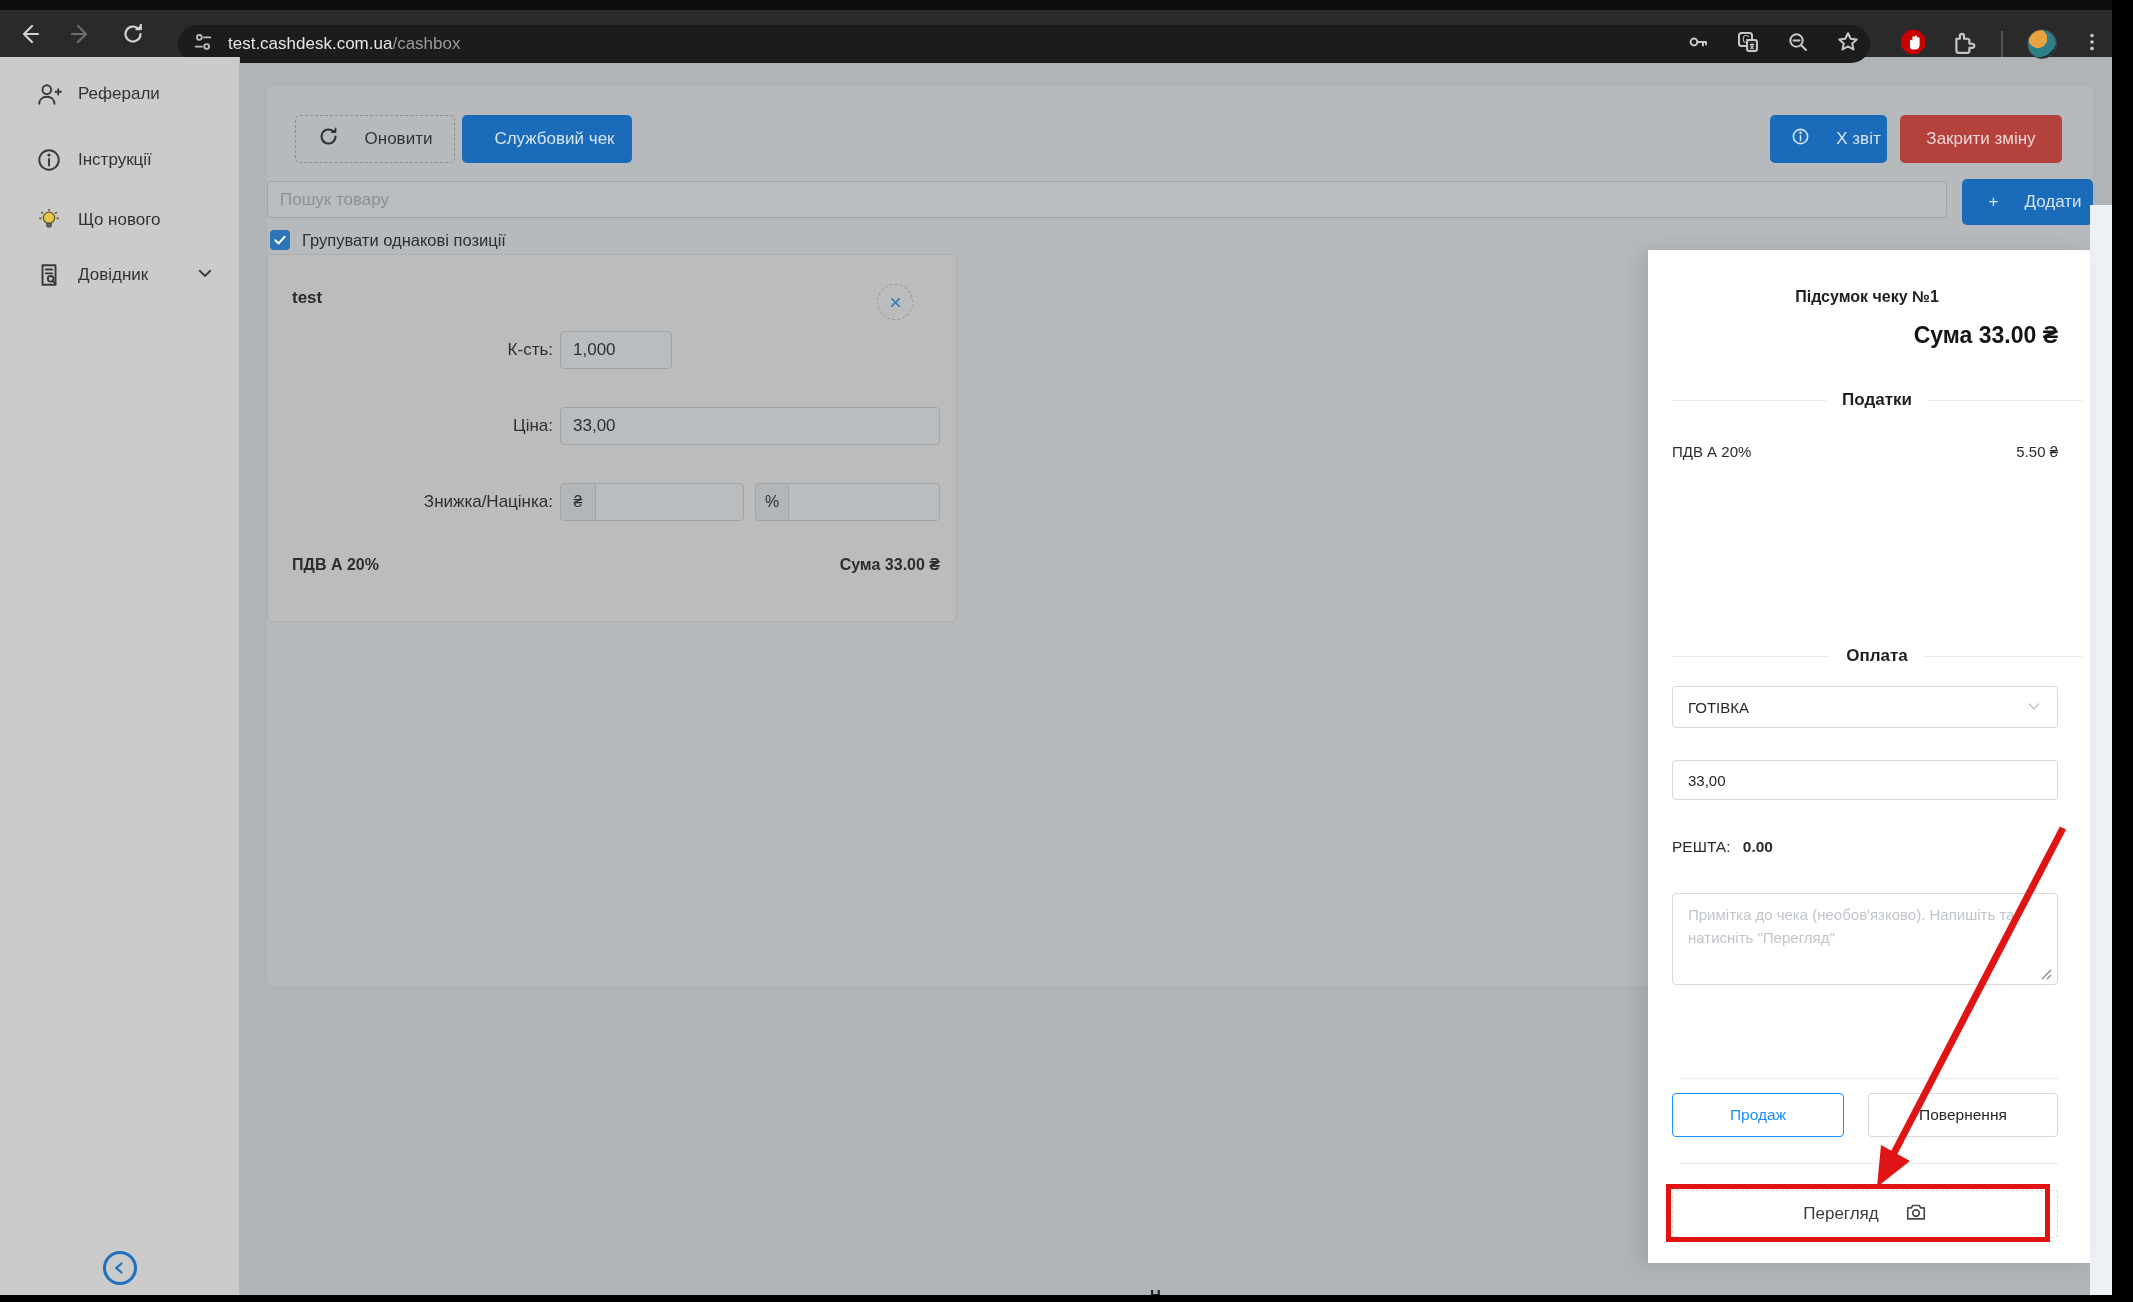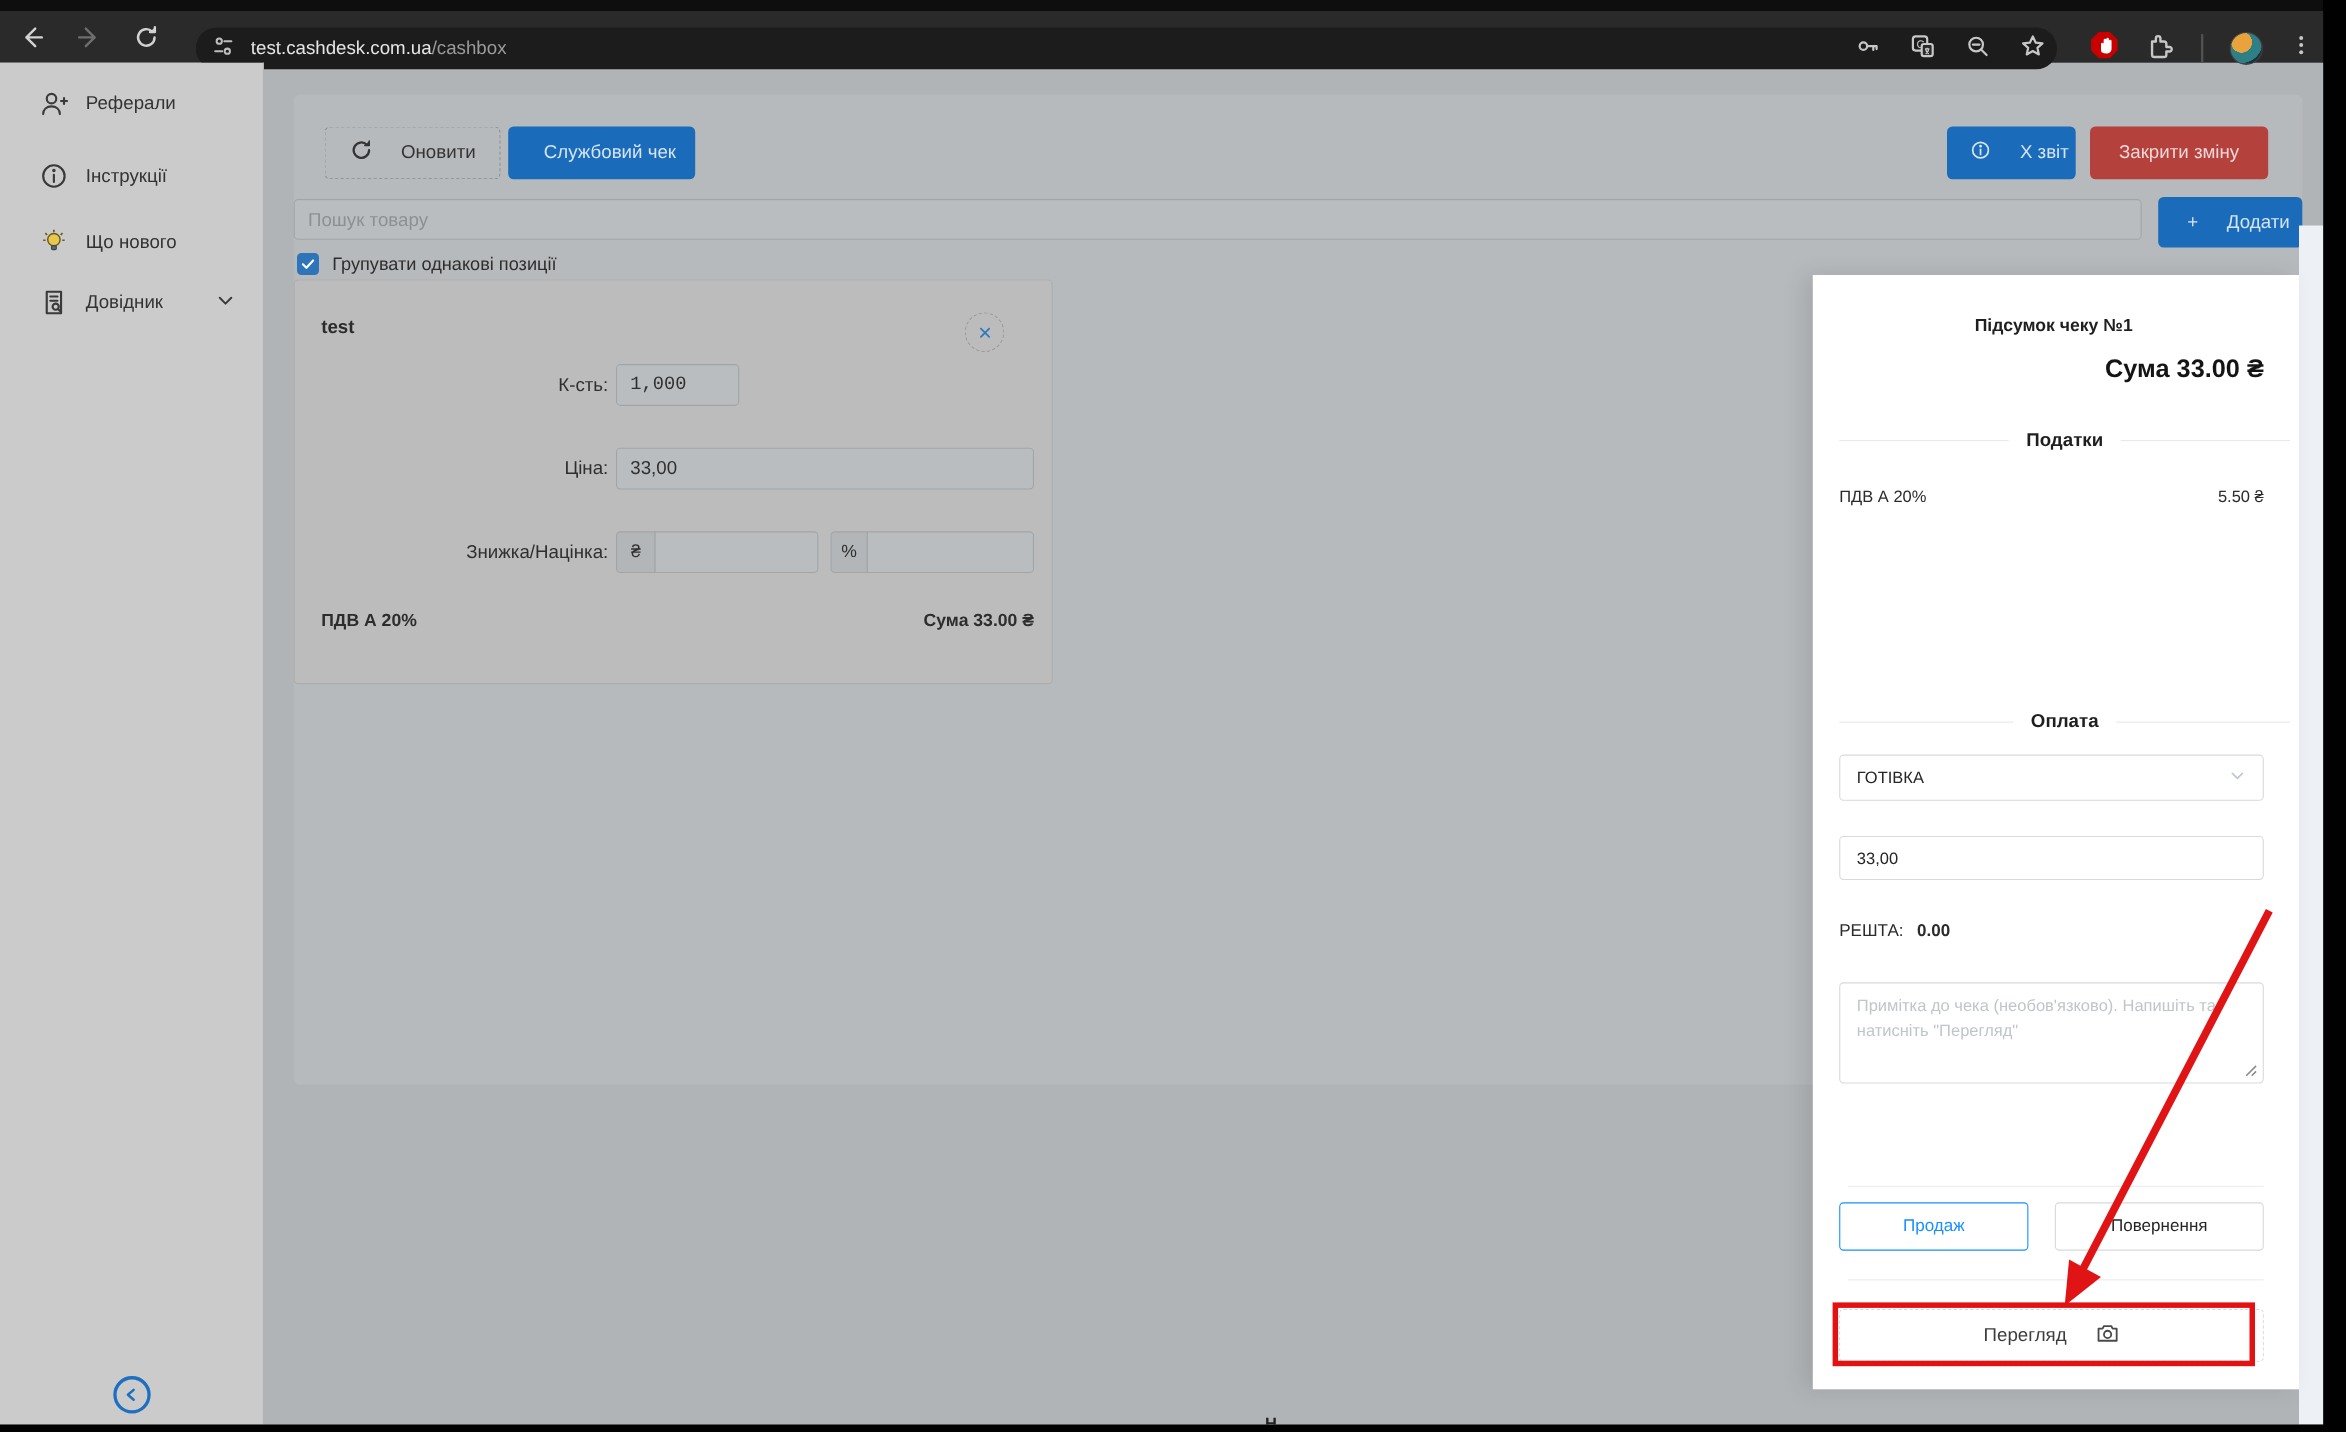--- a/index.html
+++ b/index.html
@@ -238,21 +238,21 @@
 
   <div class="abs prod-card"></div>
   <div class="abs" style="left:292px;top:288px;font-size:17px;font-weight:bold;color:#2b2b2b">test</div>
   <div class="abs" style="left:877px;top:284px;width:36px;height:36px;border:1px dashed #999;border-radius:50%;display:flex;align-items:center;justify-content:center">
     <svg class="lineart" width="15" height="15" viewBox="0 0 24 24" stroke="#2f78c0" stroke-width="2.6">
         <path d="M6 6 L18 18 M18 6 L6 18"></path>
       </svg>
   </div>
 
   <div class="abs rowlab" style="left:300px;top:340px;width:253px">К-сть:</div>
-  <input class="abs inp" style="left: 560px; top: 331px; width: 112px; height: 38px; font-family: Liberation Mono, monospace;" value="1,000">
+  <input class="abs inp" style="left: 560px; top: 331px; width: 112px; height: 38px;" value="1,000">
 
   <div class="abs rowlab" style="left:300px;top:416px;width:253px">Ціна:</div>
   <input class="abs inp" style="left: 560px; top: 407px; width: 380px; height: 38px;" value="33,00">
 
   <div class="abs rowlab" style="left:300px;top:492px;width:253px">Знижка/Націнка:</div>
   <div class="abs addon" style="left:560px;top:483px;width:36px;height:38px">₴</div>
   <input class="abs inp" style="left: 595px; top: 483px; width: 149px; height: 38px; border-radius: 0px 4px 4px 0px;">
   <div class="abs addon" style="left:755px;top:483px;width:34px;height:38px">%</div>
   <input class="abs inp" style="left: 788px; top: 483px; width: 152px; height: 38px; border-radius: 0px 4px 4px 0px;">
 

